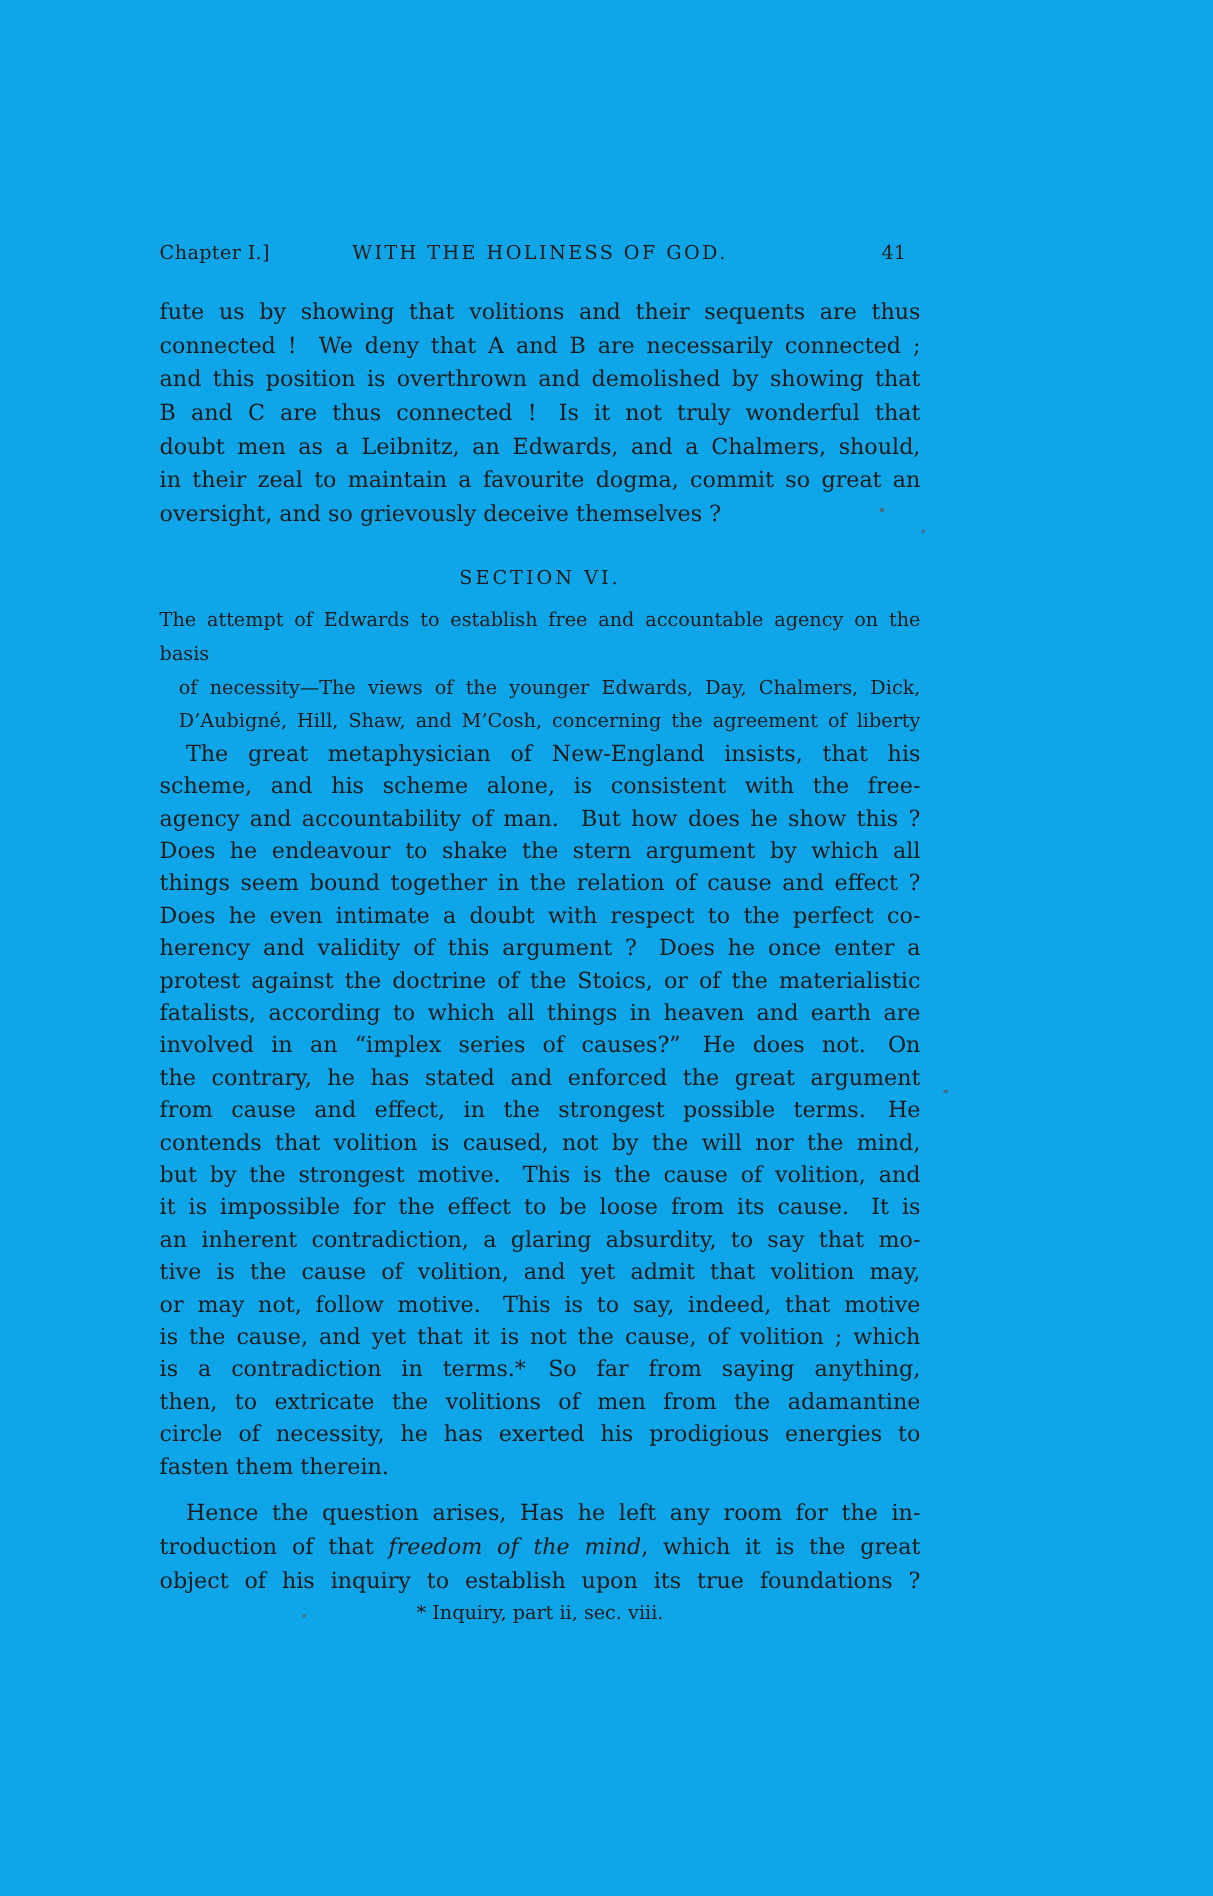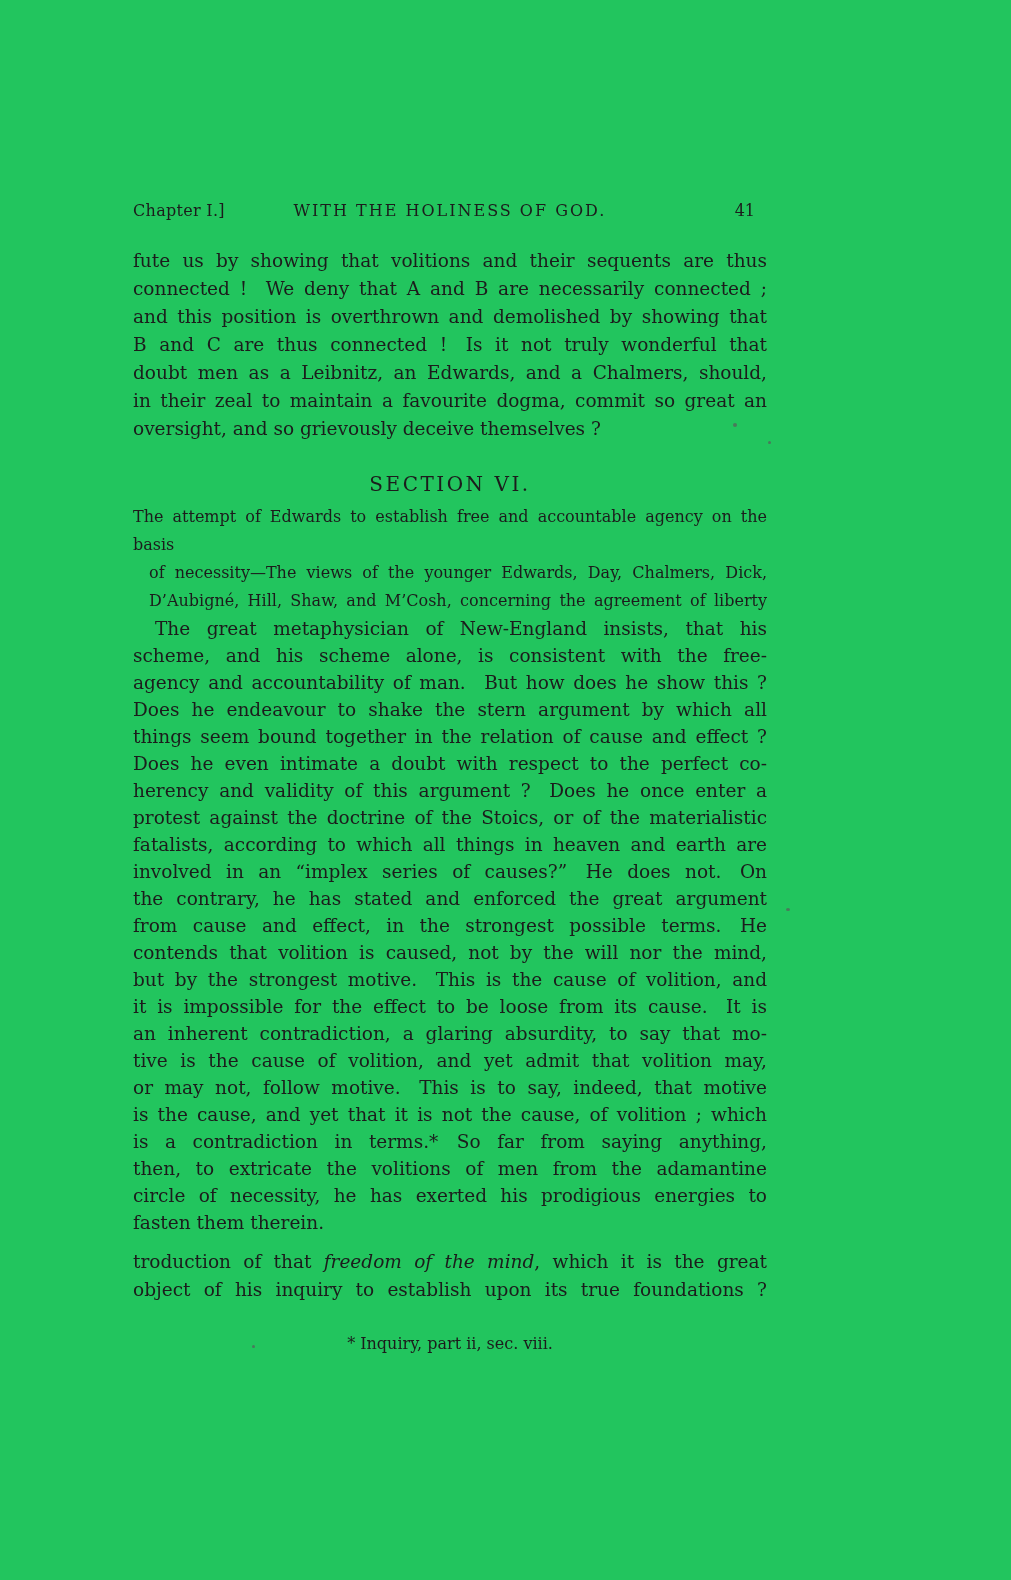--- a/index.html
+++ b/index.html
@@ -8,21 +8,21 @@
     background: #ffffff;
   }
   body {
     width: 1011px;
     height: 1580px;
     position: relative;
     font-family: "DejaVu Serif", serif;
     color: #1c1c1c;
     overflow: hidden;
   }
-  .page { position: absolute; inset: 0; background: #22c55e; }
+  .page { position: absolute; inset: 0; background: #0ea5e9; }
 
   
   .running-header {
     position: absolute;
     left: 133px; top: 201px;
     width: 634px;
     height: 24px;
     font-size: 16px;
   }
   .hdr-left  { position: absolute; left: 0; top: 0; letter-spacing: 0.3px; }
@@ -52,21 +52,21 @@
   #para1 { top: 247px;  line-height: 28px; }
   #para2 { top: 615px;  line-height: 27px; }
   #para3 { top: 1248px; line-height: 28px; }
 
   #section-heading {
     position: absolute;
     left: 133px; top: 472px;
     width: 634px;
     margin: 0;
     text-align: center;
-    font-size: 20px;
+    font-size: 16px;
     font-weight: normal;
     letter-spacing: 2.5px;
   }
 
   #epigraph {
     top: 503px;
     font-size: 16px;
     line-height: 28px;
   }
   #epigraph .line:not(:first-child) { padding-left: 16px; }
@@ -145,20 +145,21 @@
       <div class="line">tive is the cause of volition, and yet admit that volition may,</div>
       <div class="line">or may not, follow motive. This is to say, indeed, that motive</div>
       <div class="line">is the cause, and yet that it is not the cause, of volition ; which</div>
       <div class="line">is a contradiction in terms.* So far from saying anything,</div>
       <div class="line">then, to extricate the volitions of men from the adamantine</div>
       <div class="line">circle of necessity, he has exerted his prodigious energies to</div>
       <div class="line line-last">fasten them therein.</div>
     </section>
 
   <section class="para" id="para3">
+    <div class="line indent">Hence the question arises, Has he left any room for the in-</div>
     <div class="line"><span>troduction of that </span><span class="italic">freedom of the mind</span><span>, which it is the great</span></div>
     <div class="line">object of his inquiry to establish upon its true foundations ?</div>
   </section>
 
   <footer id="footnote">* Inquiry, part ii, sec. viii.</footer>
 
   <div class="speck" id="speck1"></div>
   <div class="speck" id="speck2"></div>
   <div class="speck" id="speck3"></div>
   <div class="speck" id="speck4"></div>

